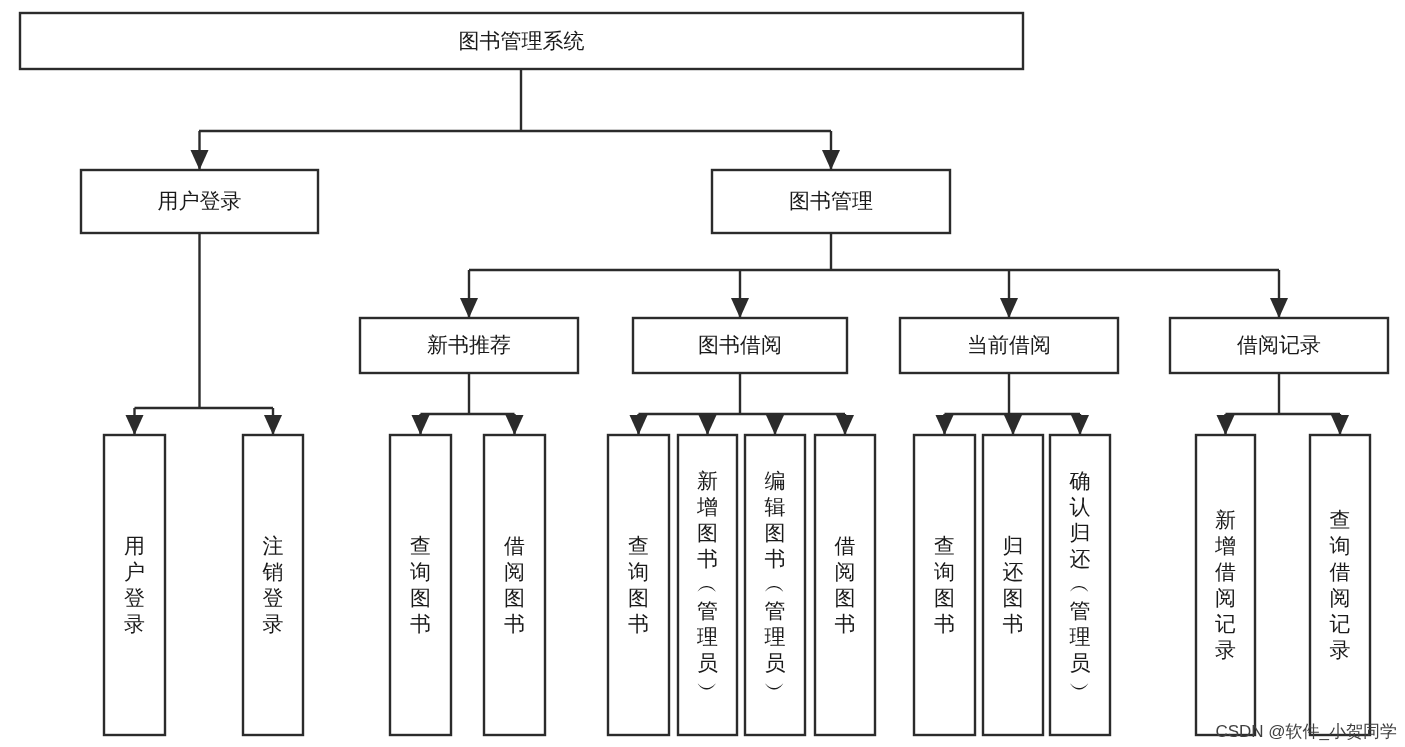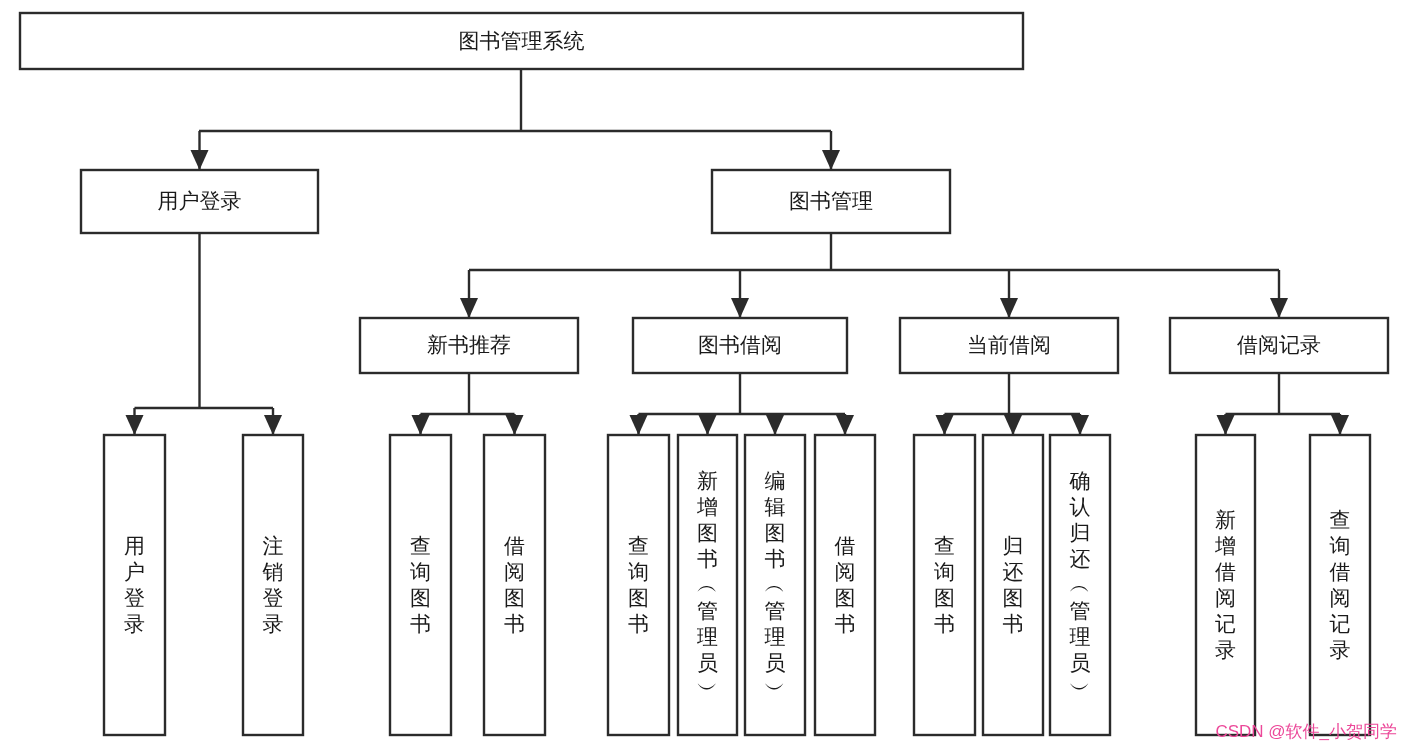--- a/index.html
+++ b/index.html
@@ -55,21 +55,21 @@
     font-size: 21px;
     fill: #1a1a1a;
     text-anchor: middle;
   }
   .watermark {
     position: absolute;
     right: 8px;
     bottom: 4px;
     font-family: "Liberation Sans", "DejaVu Sans", sans-serif;
     font-size: 17px;
-    color: #ec4899;
+    color: #404040;
     white-space: nowrap;
     user-select: none;
   }
 </style>
 </head>
 <body>
 
 <div id="diagram-root">
 
   <svg id="flowchart" viewBox="0 0 1405 747">

